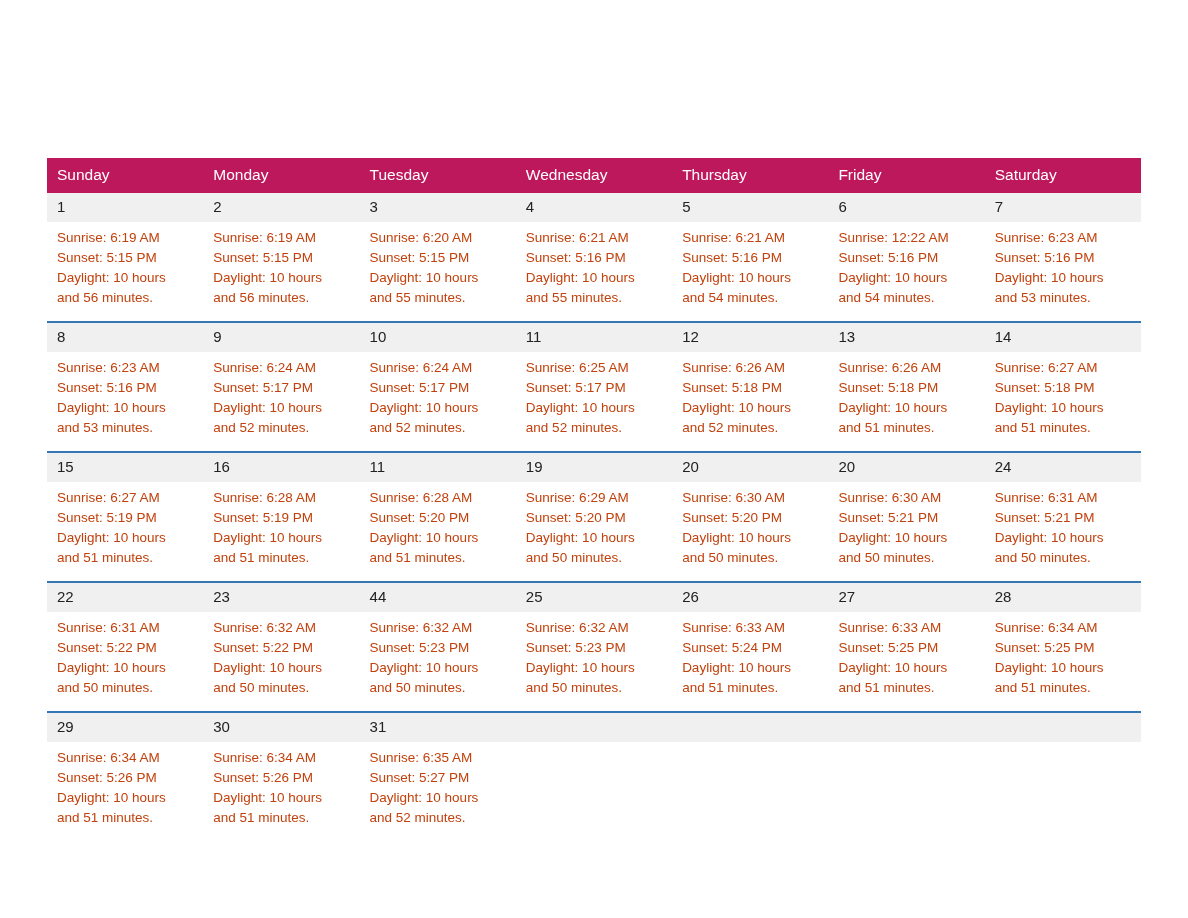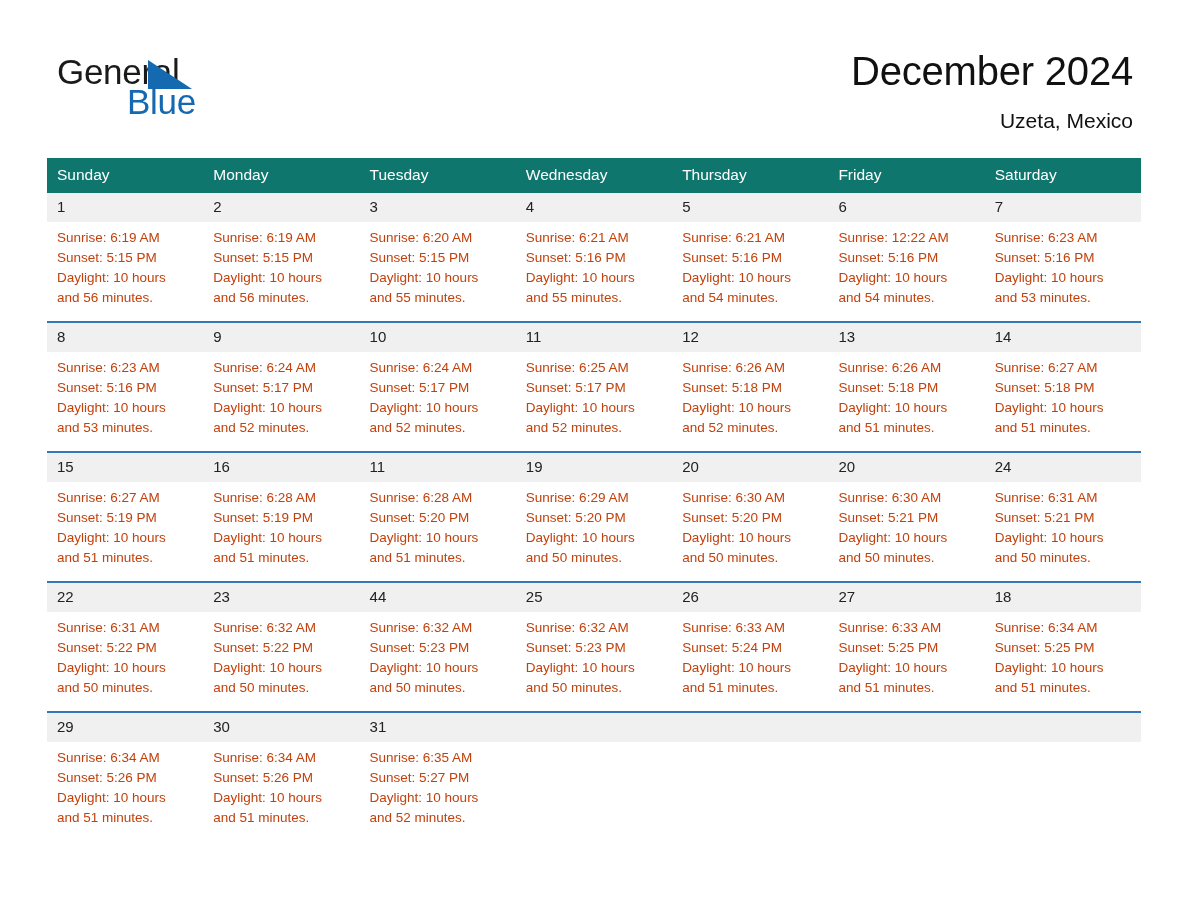--- a/index.html
+++ b/index.html
@@ -89,21 +89,21 @@
     left: 47px;
     top: 158px;
     width: 1094px;
   }
   table.cal {
     border-collapse: collapse;
     table-layout: fixed;
     width: 1094px;
   }
   table.cal th {
-    background: #0f766e;
+    background: #be185d;
     color: #ffffff;
     font-weight: normal;
     font-size: 15.5px;
     text-align: left;
     padding: 8px 0 9px 10px;
     height: 18px;
     line-height: 18px;
   }
   td.daycell {
     vertical-align: top;
@@ -137,34 +137,20 @@
   }
   .info div {
     white-space: nowrap;
   }
 </style>
 </head>
 <body>
 
 <div class="page">
 
-  <div class="header">
-
-    <div class="logo">
-      <span class="logo-general">General</span>
-      <span class="logo-triangle"></span>
-      <span class="logo-blue">Blue</span>
-    </div>
-
-    <div class="title-block">
-      <div class="cal-title">December 2024</div>
-      <div class="cal-subtitle">Uzeta, Mexico</div>
-    </div>
-
-  </div>
 
   <div class="calendar">
     <table class="cal">
       <thead>
         <tr>
           <th>Sunday</th>
           <th>Monday</th>
           <th>Tuesday</th>
           <th>Wednesday</th>
           <th>Thursday</th>
@@ -421,21 +407,21 @@
           <td class="daycell">
             <div class="daynum">27</div>
             <div class="info">
               <div>Sunrise: 6:33 AM</div>
               <div>Sunset: 5:25 PM</div>
               <div>Daylight: 10 hours</div>
               <div>and 51 minutes.</div>
             </div>
           </td>
           <td class="daycell">
-            <div class="daynum">18</div>
+            <div class="daynum">28</div>
             <div class="info">
               <div>Sunrise: 6:34 AM</div>
               <div>Sunset: 5:25 PM</div>
               <div>Daylight: 10 hours</div>
               <div>and 51 minutes.</div>
             </div>
           </td>
         </tr>
 
         <tr class="week-row">

